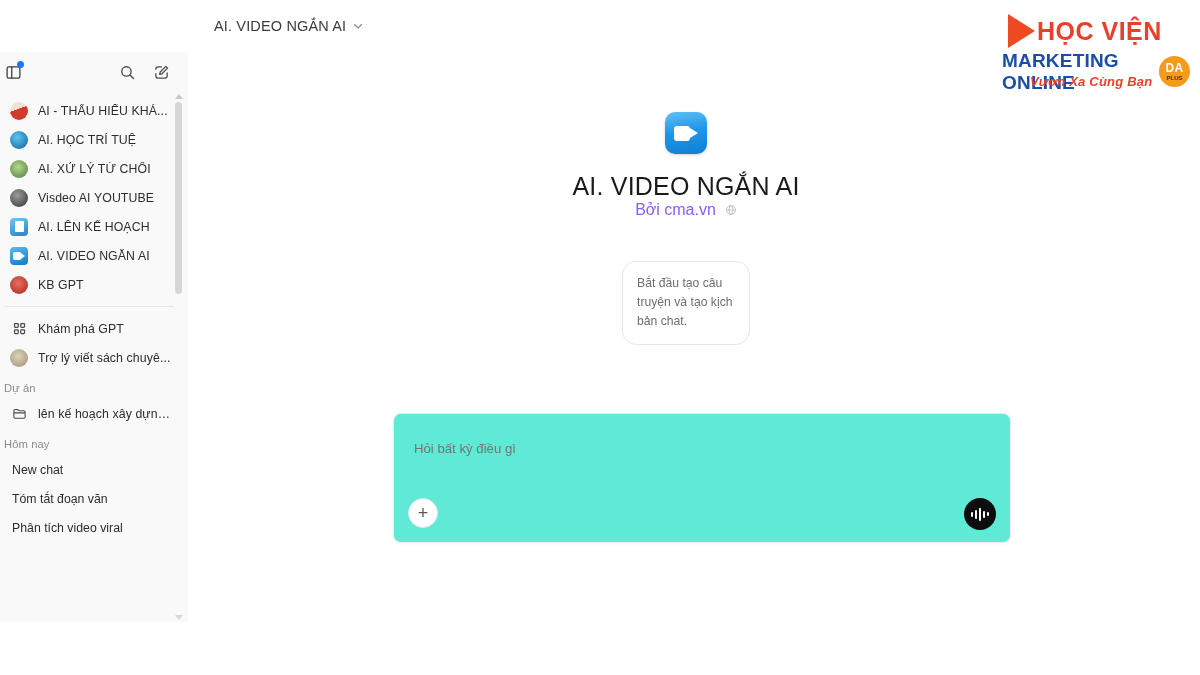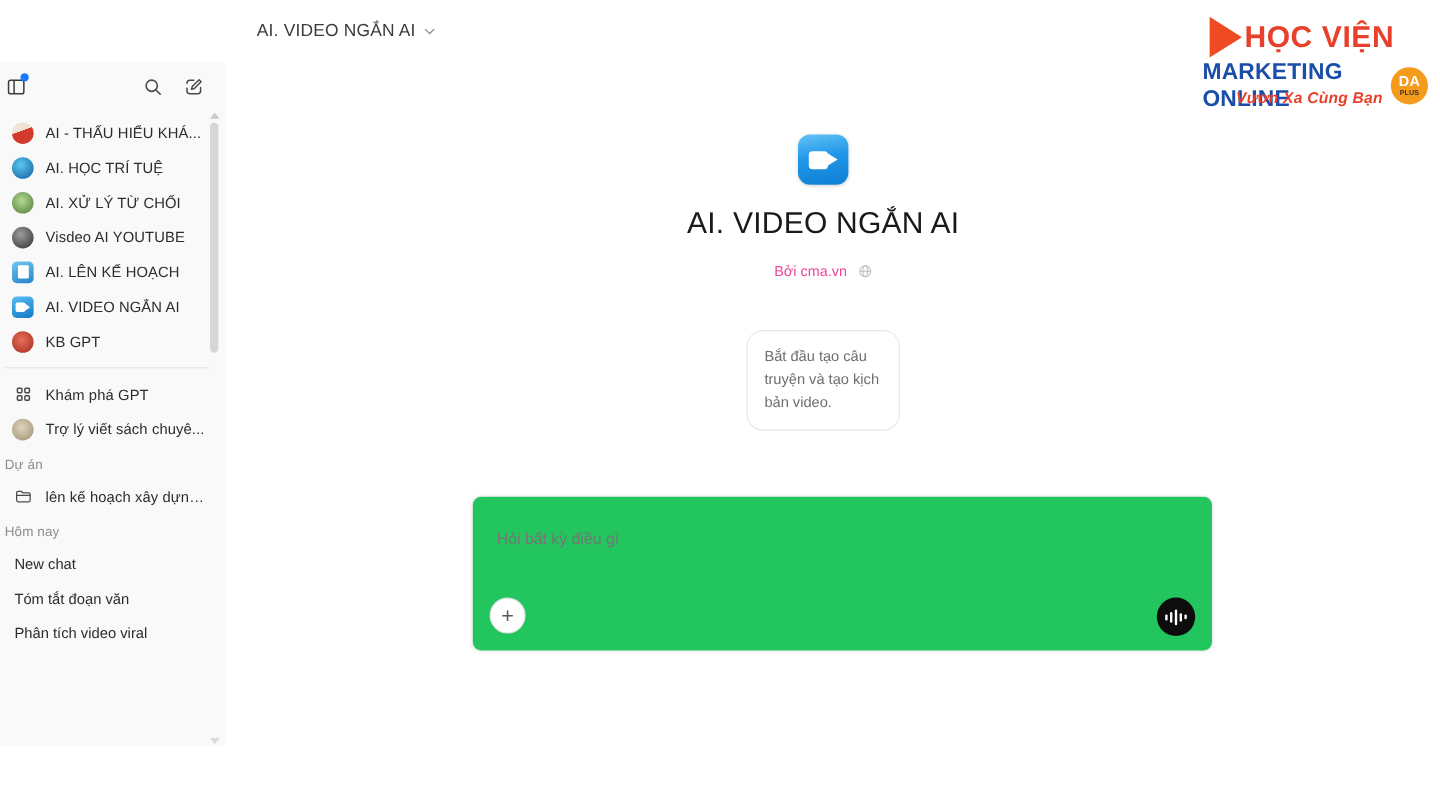--- a/index.html
+++ b/index.html
@@ -127,41 +127,41 @@
     width:0; height:0;
     border-top: 5.5px solid transparent;
     border-bottom: 5.5px solid transparent;
     border-left: 8px solid #fff;
   }
   .hero-title {
     margin-top: 18px; font-size: 25px; color: #1a1a1a;
     font-weight: 400; letter-spacing: .2px;
   }
   .hero-sub {
-    margin-top: 18px; display:flex; align-items:center; gap: 9px;
-    font-size: 12px; color: #ec4899;
+    margin-top: 0; display:flex; align-items:center; gap: 9px;
+    font-size: 16px; color: #8b5cf6;
   }
   .globe { width: 12px; height: 12px; opacity:.65; }
 
   .cards { margin-top: 42px; display:flex; justify-content:center; transform: translateX(-8px);}
   .card {
     width: 128px; min-height: 84px;
     border: 1px solid #e8e8e8; border-radius: 14px;
     padding: 12px 14px; background:#fff;
     font-size: 12.2px; line-height: 1.55; color: #6e6e6e;
     cursor: pointer;
   }
 
   
   .composer-wrap {
     position:absolute; left: 205px; top: 413px; width: 618px;
   }
   .composer {
     border: 1px solid #ececec; border-radius: 8px;
-    background: #22c55e; height: 130px;
+    background: #5eead4; height: 130px;
     box-shadow: 0 1px 4px rgba(0,0,0,.045);
     position: relative;
   }
   .composer-input {
     position:absolute; left: 20px; top: 14px; right: 70px; height: 40px;
     border:none; outline:none; background:transparent;
     font-family:"Liberation Sans", sans-serif; font-size: 13.2px; color:#2b2b2b;
   }
   .plus-btn {
     position:absolute; left: 14px; bottom: 14px;
@@ -352,21 +352,21 @@
         <span>Bởi cma.vn</span>
         <svg class="globe" viewBox="0 0 24 24" fill="none" stroke="#9a9a9a" stroke-width="1.8">
           <circle cx="12" cy="12" r="9"></circle>
           <ellipse cx="12" cy="12" rx="4" ry="9"></ellipse>
           <line x1="3" y1="12" x2="21" y2="12"></line>
         </svg>
       </div>
     </div>
 
     <div class="cards">
-      <div class="card">Bắt đầu tạo câu truyện và tạo kịch bản video.</div>
+      <div class="card">Bắt đầu tạo câu truyện và tạo kịch bản chat.</div>
     </div>
 
     <div class="composer-wrap">
       <div class="composer">
         <input class="composer-input" placeholder="Hỏi bất kỳ điều gì" style="">
         <div class="plus-btn">+</div>
         <div class="voice-btn">
           <span class="wave">
             <i style="height:5px"></i>
               <i style="height:9px"></i>

